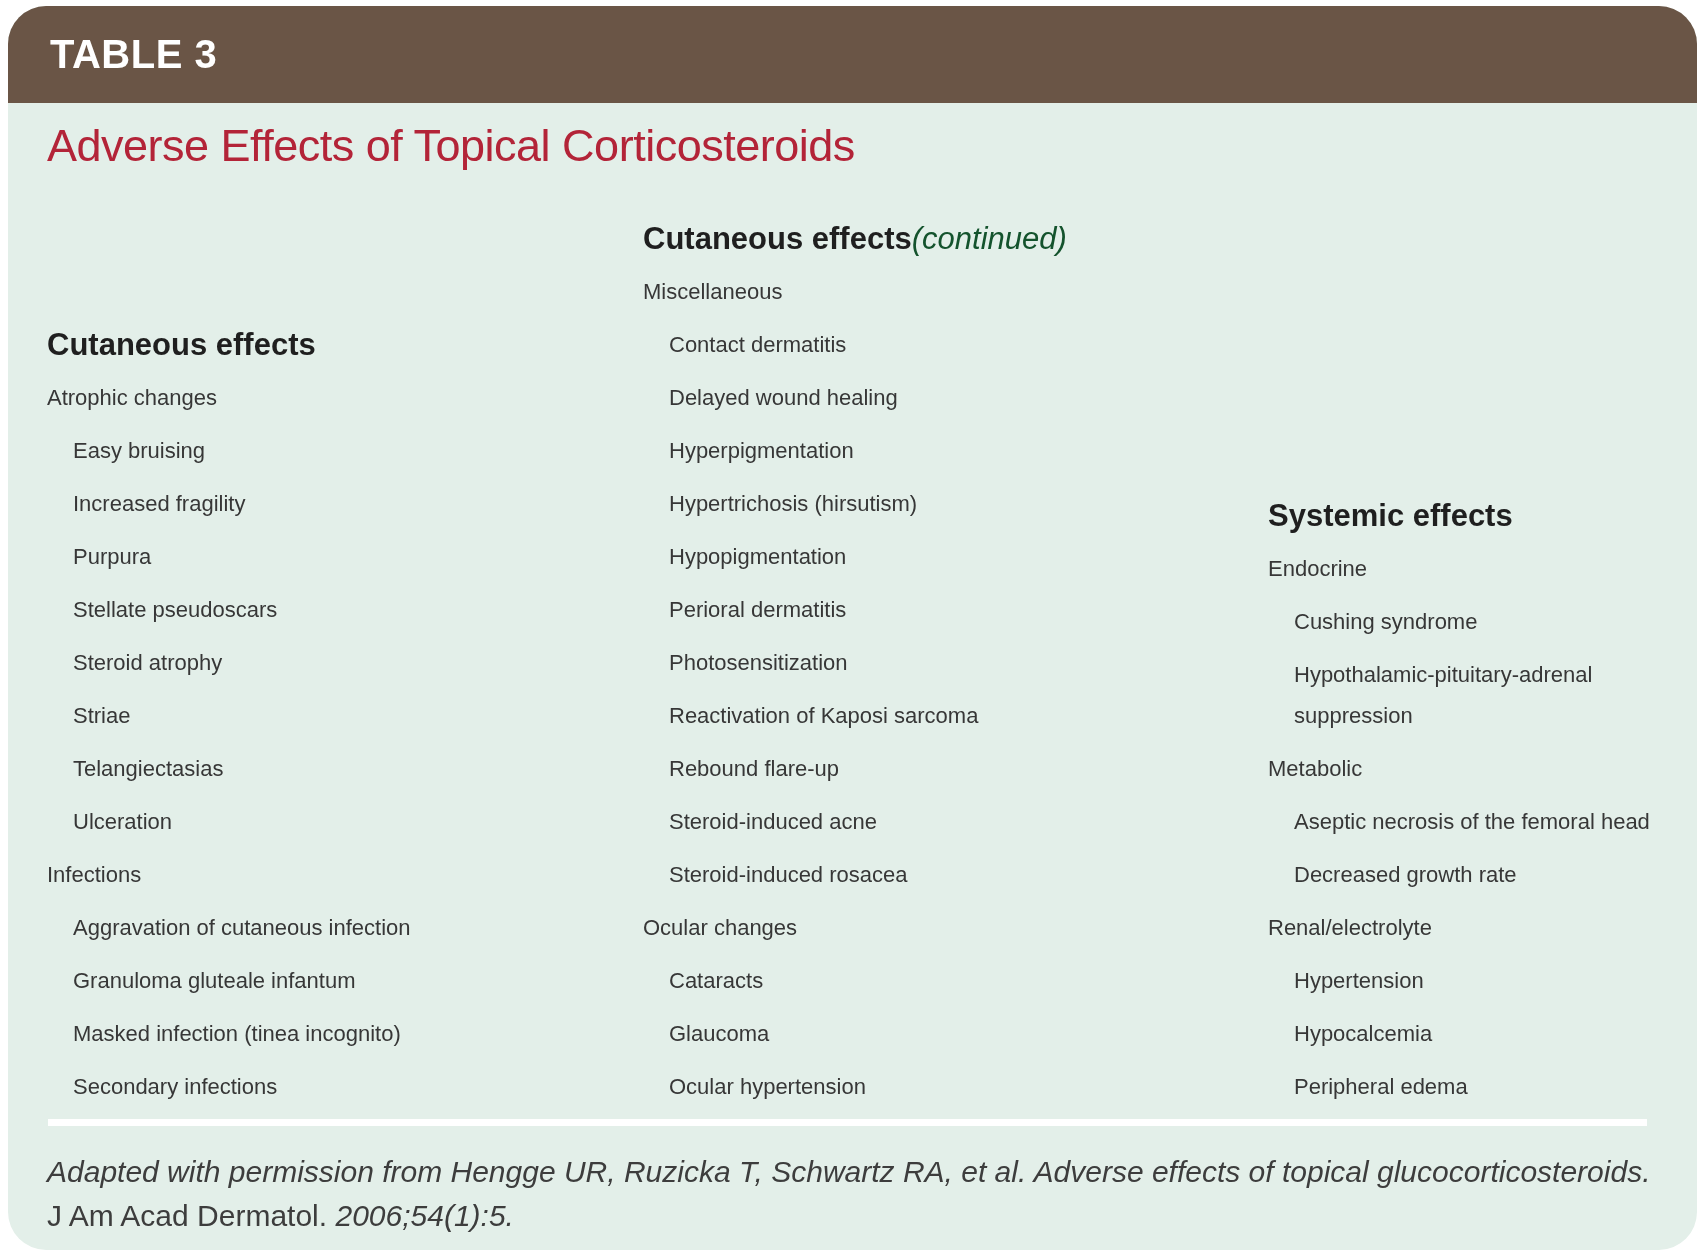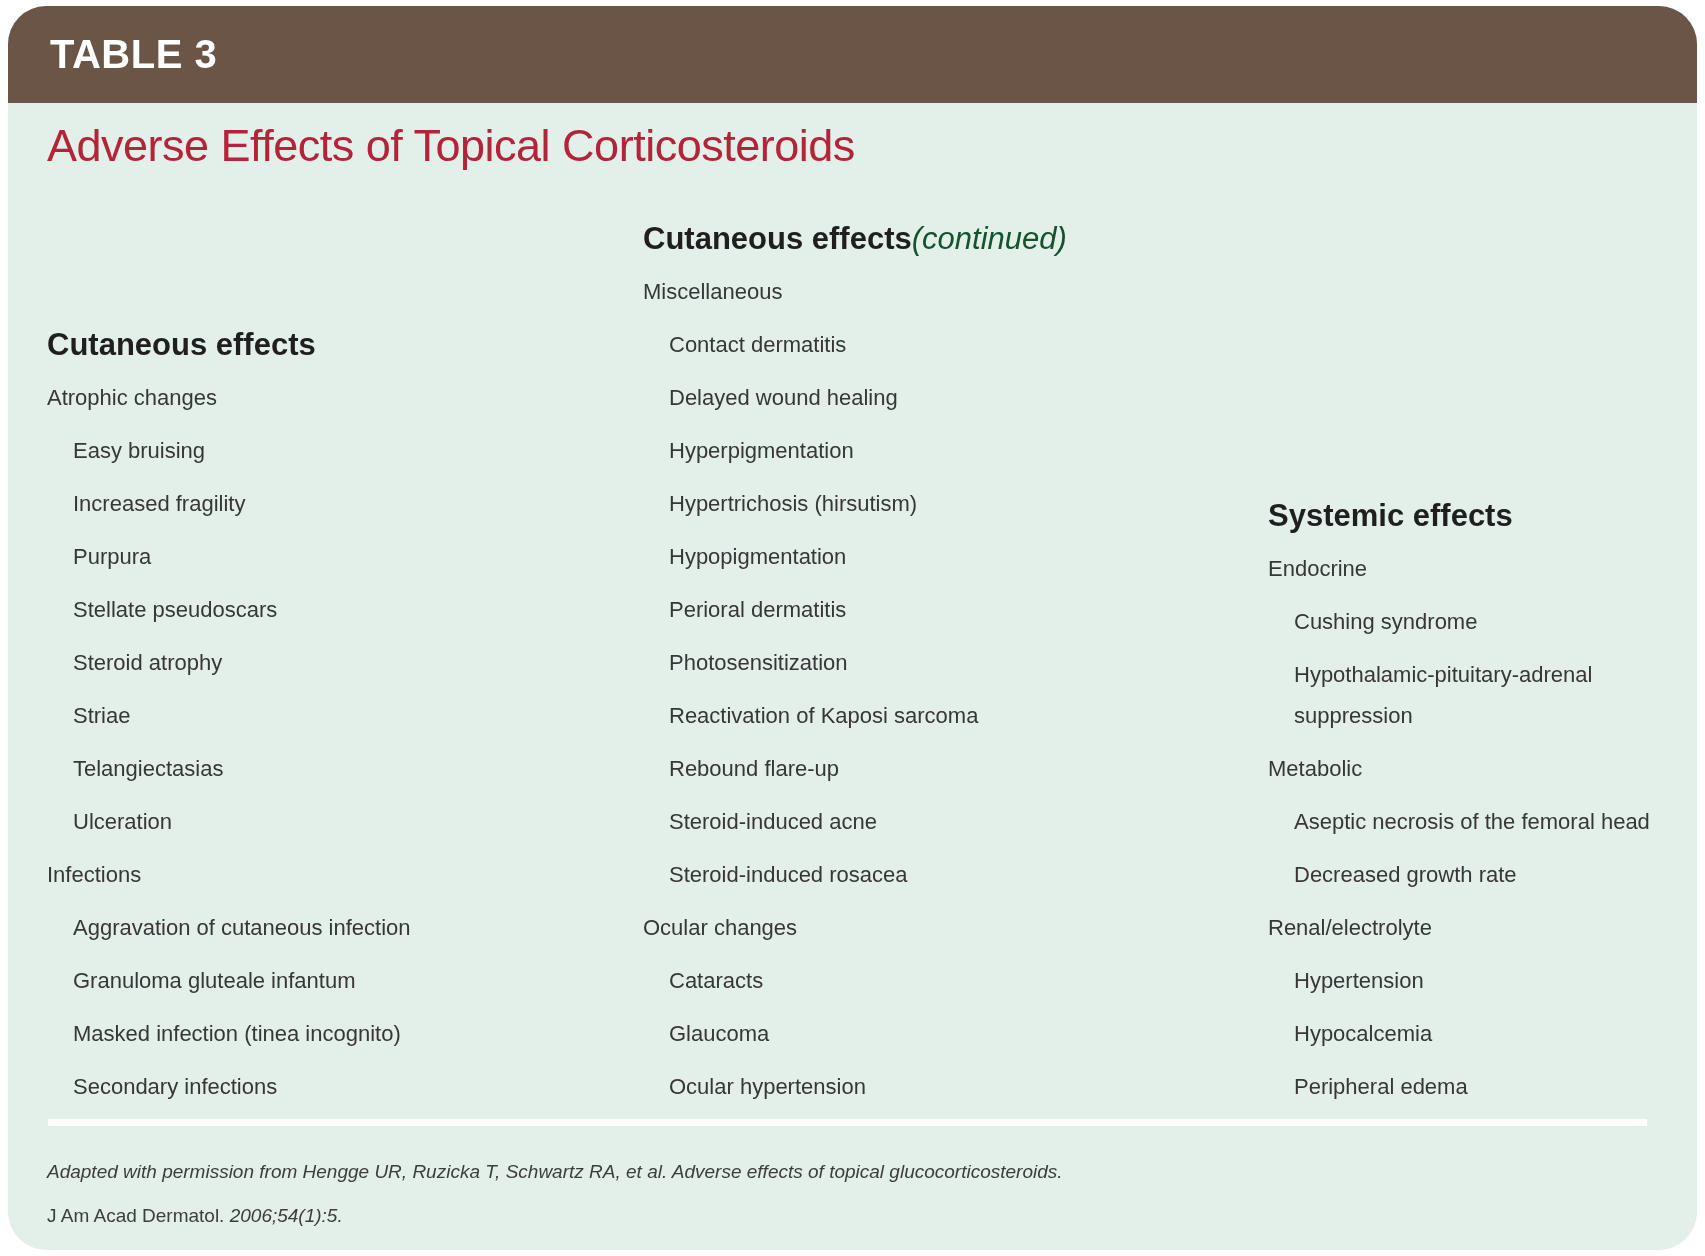--- a/index.html
+++ b/index.html
@@ -80,21 +80,21 @@
     color: #373737;
   }
   .item.level2 { padding-left: 26px; }
   .separator {
     height: 7px;
     background: #ffffff;
     margin: 0 50px 0 40px;
   }
   .footnote {
     margin: 24px 40px 0 39px;
-    font-size: 19px;
+    font-size: 30px;
     line-height: 44px;
     color: #3d3d3d;
   }
   .footnote .fn-line { white-space: nowrap; font-style: italic; }
   .footnote .roman { font-style: normal; }
 </style>
 </head>
 <body>
 
 <div class="page">

